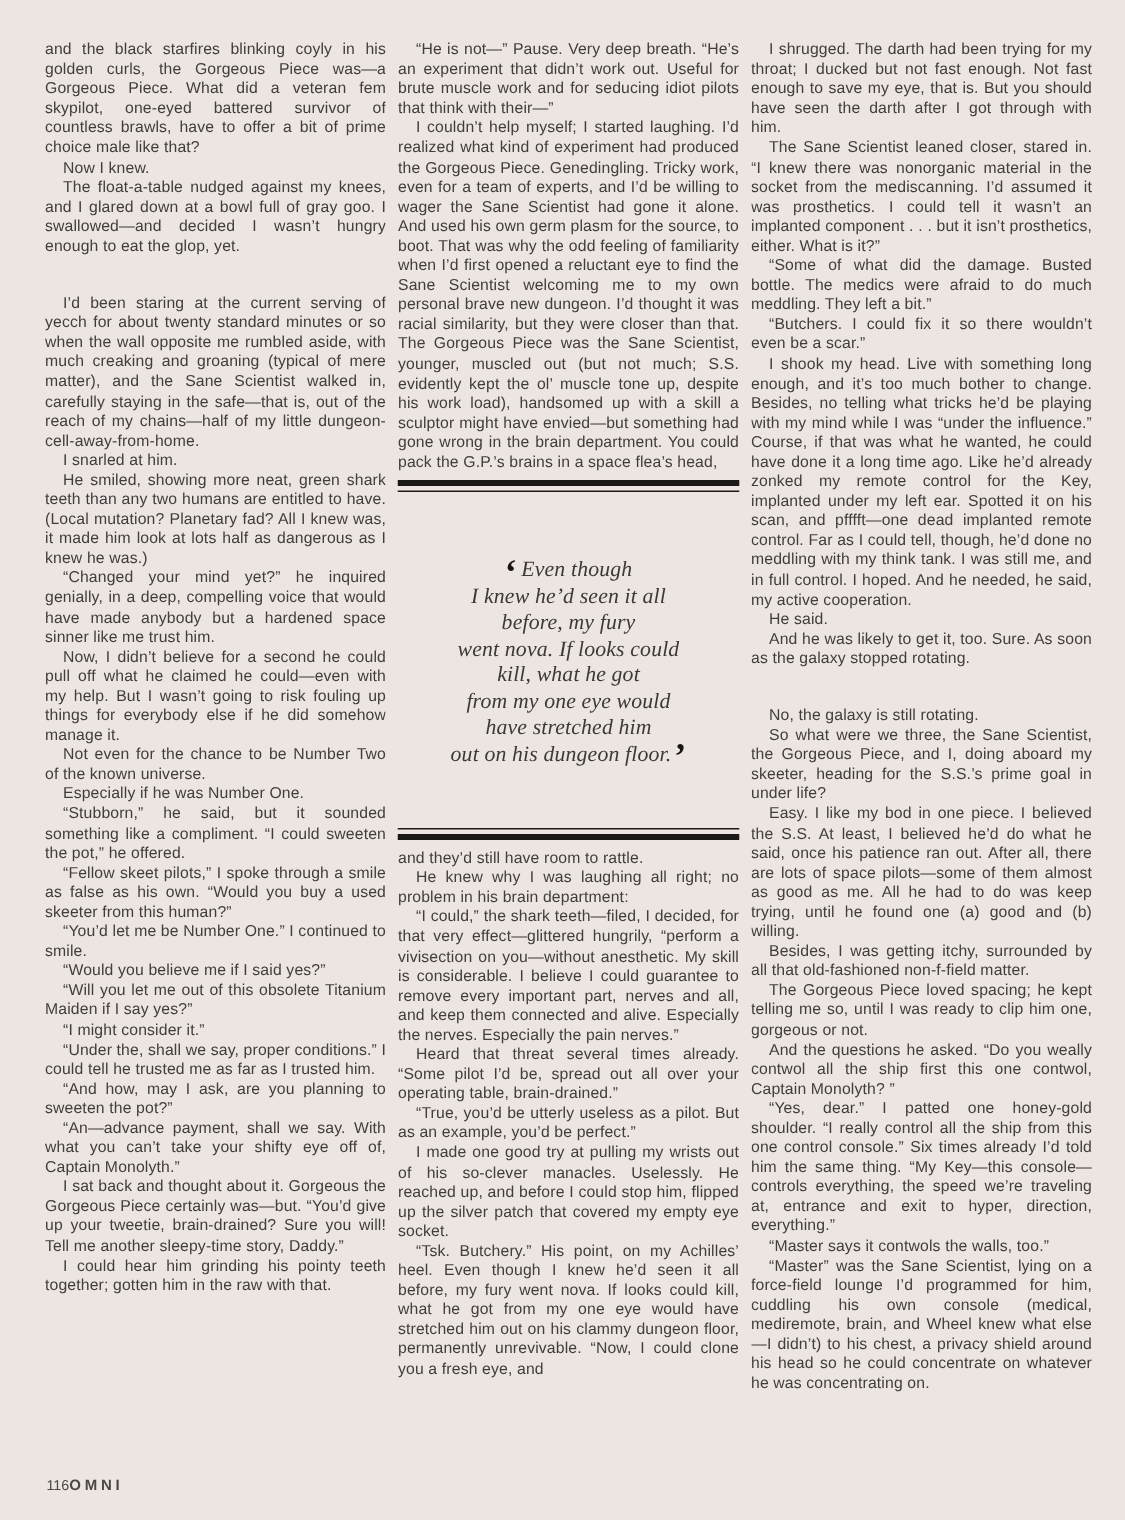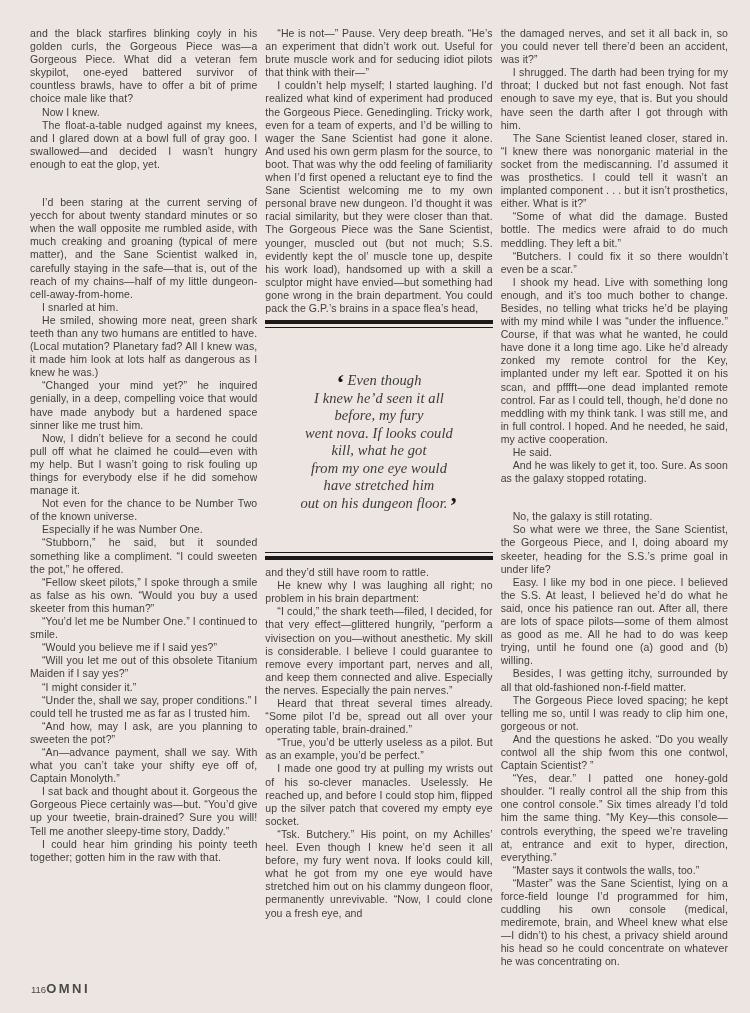--- a/index.html
+++ b/index.html
@@ -65,21 +65,21 @@
     position: absolute;
     left: 31px; bottom: 17px;
     font-size: 9.5px;
     color: #4a4948;
     display: flex;
     align-items: baseline;
   }
   .magazine-name {
     font-weight: bold;
     letter-spacing: 2.5px;
-    font-size: 13px;
+    font-size: 10px;
   }
 </style>
 </head>
 <body>
 
 <div class="page">
   <div class="columns">
 
     <div class="col">
         <p class="para first">and the black starfires blinking coyly in his golden curls, the Gorgeous Piece was—a Gorgeous Piece. What did a veteran fem skypilot, one-eyed battered survivor of countless brawls, have to offer a bit of prime choice male like that?</p>
@@ -131,34 +131,33 @@
           <p class="para">He knew why I was laughing all right; no problem in his brain department:</p>
           <p class="para">“I could,” the shark teeth—filed, I decided, for that very effect—glittered hungrily, “perform a vivisection on you—without anesthetic. My skill is considerable. I believe I could guarantee to remove every important part, nerves and all, and keep them connected and alive. Especially the nerves. Especially the pain nerves.”</p>
           <p class="para">Heard that threat several times already. “Some pilot I’d be, spread out all over your operating table, brain-drained.”</p>
           <p class="para">“True, you’d be utterly useless as a pilot. But as an example, you’d be perfect.”</p>
           <p class="para">I made one good try at pulling my wrists out of his so-clever manacles. Uselessly. He reached up, and before I could stop him, flipped up the silver patch that covered my empty eye socket.</p>
           <p class="para">“Tsk. Butchery.” His point, on my Achilles’ heel. Even though I knew he’d seen it all before, my fury went nova. If looks could kill, what he got from my one eye would have stretched him out on his clammy dungeon floor, permanently unrevivable. “Now, I could clone you a fresh eye, and</p>
         </div>
     </div>
 
     <div class="col">
-        <p class="para first">the damaged nerves, and set it all back in, so you could never tell there’d been an accident, was it?”</p>
         <p class="para">I shrugged. The darth had been trying for my throat; I ducked but not fast enough. Not fast enough to save my eye, that is. But you should have seen the darth after I got through with him.</p>
         <p class="para">The Sane Scientist leaned closer, stared in. “I knew there was nonorganic material in the socket from the mediscanning. I’d assumed it was prosthetics. I could tell it wasn’t an implanted component . . . but it isn’t prosthetics, either. What is it?”</p>
         <p class="para">“Some of what did the damage. Busted bottle. The medics were afraid to do much meddling. They left a bit.”</p>
         <p class="para">“Butchers. I could fix it so there wouldn’t even be a scar.”</p>
         <p class="para">I shook my head. Live with something long enough, and it’s too much bother to change. Besides, no telling what tricks he’d be playing with my mind while I was “under the influence.” Course, if that was what he wanted, he could have done it a long time ago. Like he’d already zonked my remote control for the Key, implanted under my left ear. Spotted it on his scan, and pfffft—one dead implanted remote control. Far as I could tell, though, he’d done no meddling with my think tank. I was still me, and in full control. I hoped. And he needed, he said, my active cooperation.</p>
         <p class="para">He said.</p>
         <p class="para">And he was likely to get it, too. Sure. As soon as the galaxy stopped rotating.</p>
         <p class="para gap">No, the galaxy is still rotating.</p>
         <p class="para">So what were we three, the Sane Scientist, the Gorgeous Piece, and I, doing aboard my skeeter, heading for the S.S.’s prime goal in under life?</p>
         <p class="para">Easy. I like my bod in one piece. I believed the S.S. At least, I believed he’d do what he said, once his patience ran out. After all, there are lots of space pilots—some of them almost as good as me. All he had to do was keep trying, until he found one (a) good and (b) willing.</p>
         <p class="para">Besides, I was getting itchy, surrounded by all that old-fashioned non-f-field matter.</p>
         <p class="para">The Gorgeous Piece loved spacing; he kept telling me so, until I was ready to clip him one, gorgeous or not.</p>
-        <p class="para">And the questions he asked. “Do you weally contwol all the ship fwom this one contwol, Captain Scientist? ”</p>
+        <p class="para">And the questions he asked. “Do you weally contwol all the ship first this one contwol, Captain Monolyth? ”</p>
         <p class="para">“Yes, dear.” I patted one honey-gold shoulder. “I really control all the ship from this one control console.” Six times already I’d told him the same thing. “My Key—this console—controls everything, the speed we’re traveling at, entrance and exit to hyper, direction, everything.”</p>
         <p class="para">“Master says it contwols the walls, too.”</p>
         <p class="para">“Master” was the Sane Scientist, lying on a force-field lounge I’d programmed for him, cuddling his own console (medical, mediremote, brain, and Wheel knew what else—I didn’t) to his chest, a privacy shield around his head so he could concentrate on whatever he was concentrating on.</p>
       </div>
   </div>
 
   <div class="footer">
     <span>116</span>
     <span class="magazine-name">OMNI</span>
   </div>

